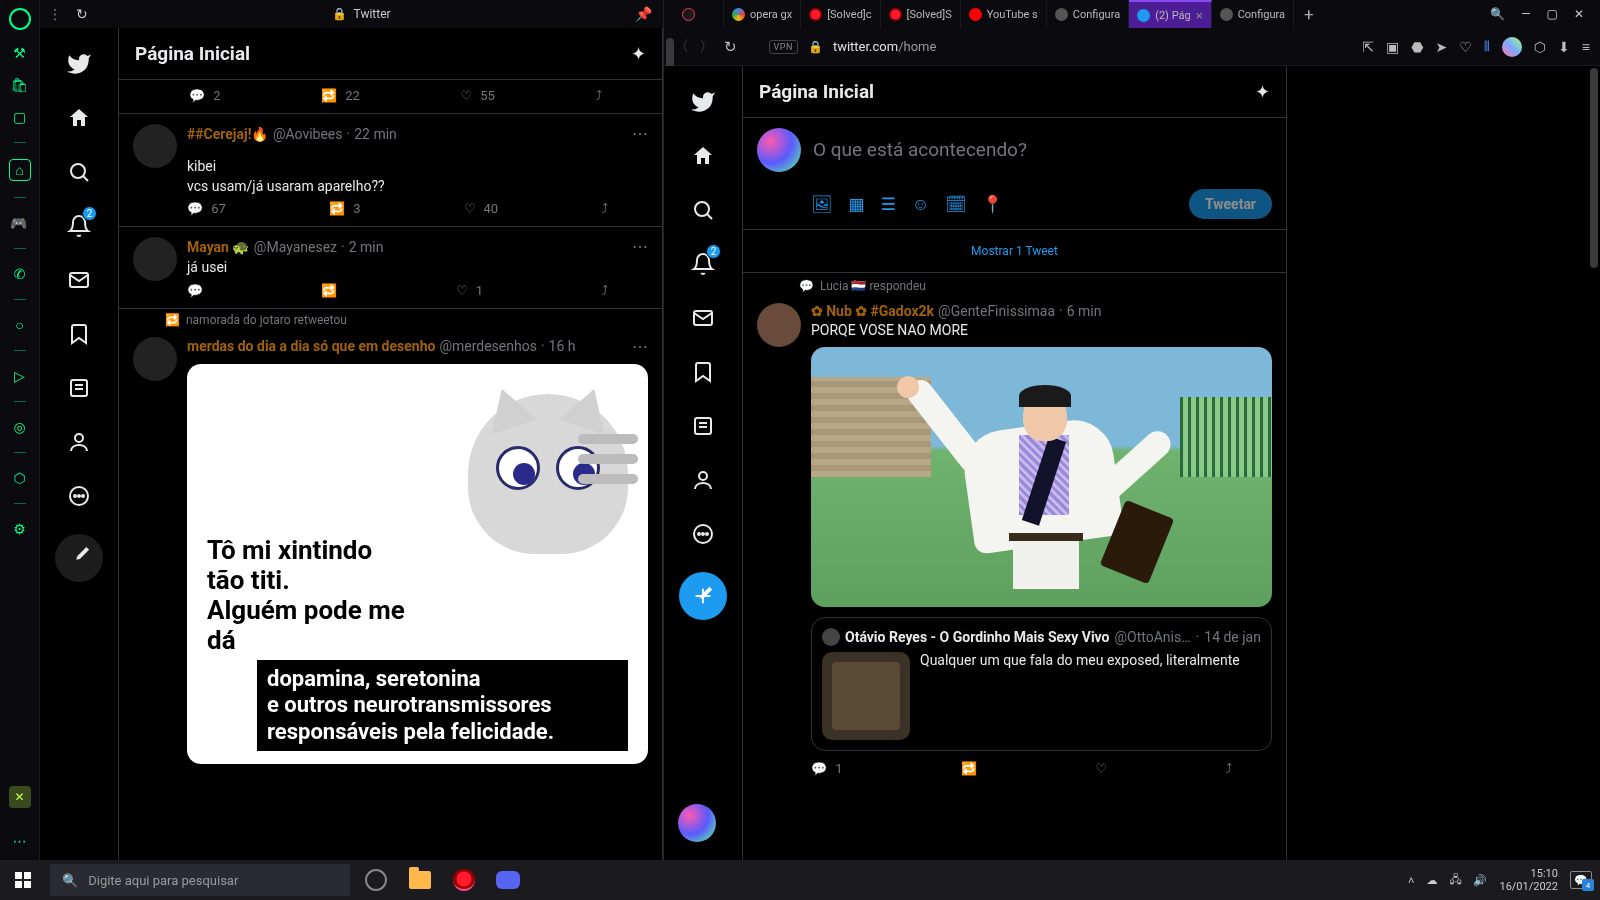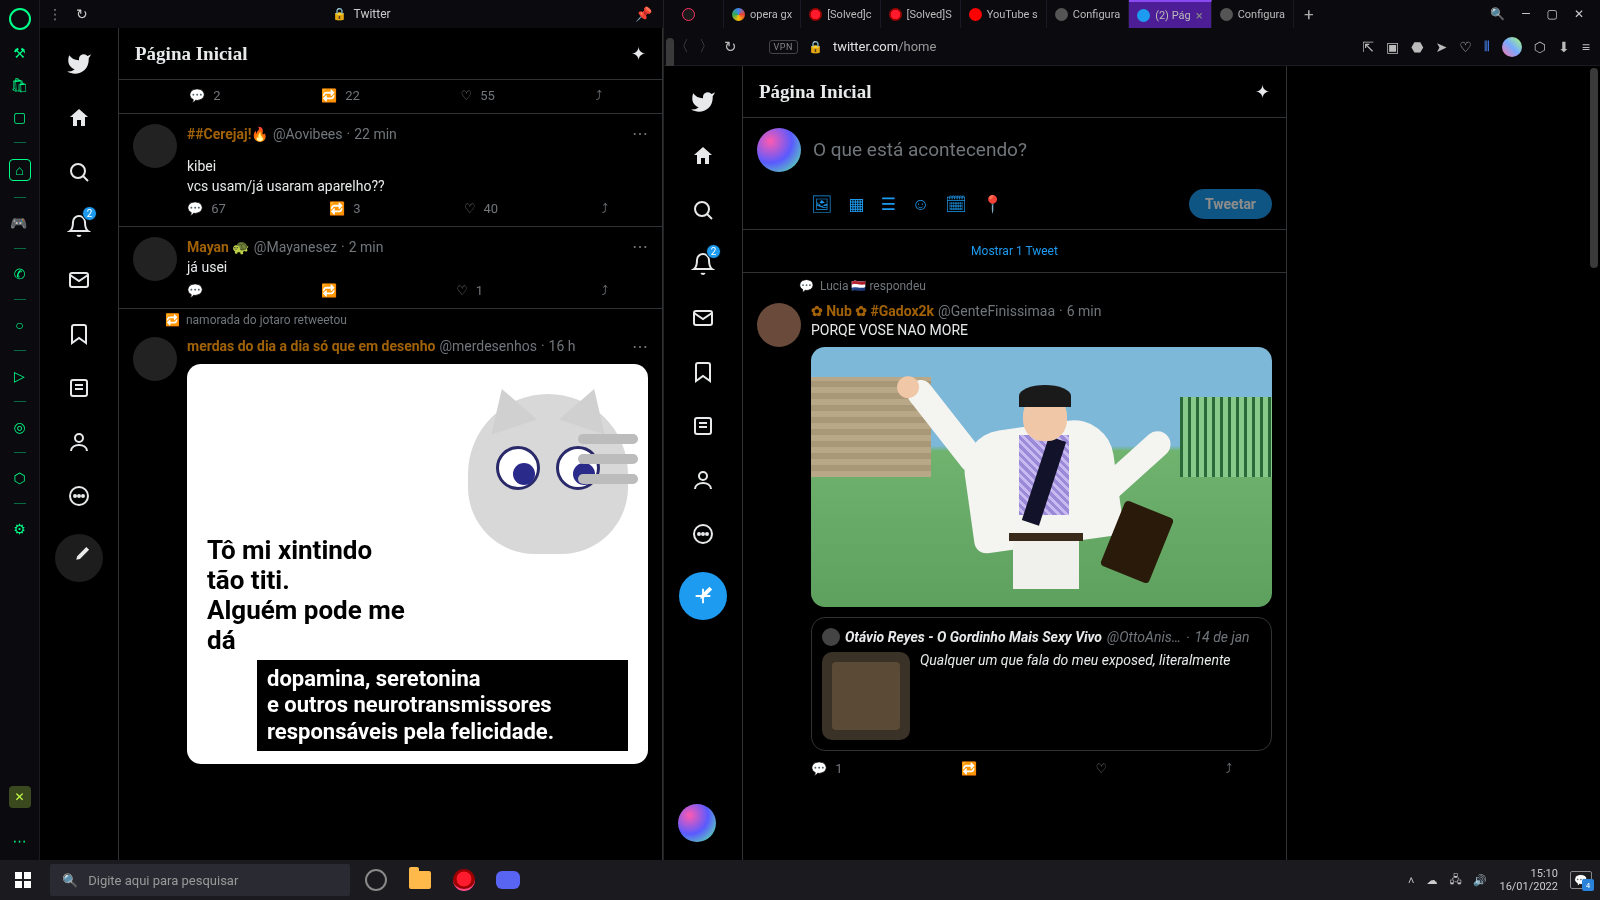--- a/index.html
+++ b/index.html
@@ -51,21 +51,21 @@
 .pane-left { position:absolute; left:40px; top:28px; width:624px; bottom:40px; background:#000; display:flex; border-right:1px solid #222; }
 .tw-sidebar { width:78px; display:flex; flex-direction:column; align-items:center; padding-top:12px; gap:6px;}
 .tw-sbicon { width:48px; height:48px; border-radius:50%; display:flex; align-items:center; justify-content:center; color:#e7e9ea; font-size:22px; cursor:pointer; position:relative;}
 .badge { position:absolute; top:4px; right:6px; background:#1d9bf0; color:#fff; font-size:10px; min-width:15px; height:15px; border-radius:8px; display:flex; align-items:center; justify-content:center; border:1px solid #000;}
 .compose-fab { width:48px; height:48px; border-radius:50%; background:#1d1d1d; display:flex; align-items:center; justify-content:center; margin-top:8px; cursor:pointer;}
 .compose-fab.blue{background:#1d9bf0;}
 .tw-feed { flex:1; border-left:1px solid #2f3336; border-right:1px solid #2f3336; overflow:hidden; position:relative;}
 .scrollbar-l { position:absolute; right:-12px; top:0; bottom:0; width:12px;}
 .scroll-thumb{position:absolute; right:1px; width:8px; background:#3a3a3a; border-radius:4px;}
 .feed-header { height:52px; display:flex; align-items:center; justify-content:space-between; padding:0 16px; border-bottom:1px solid #2f3336; backdrop-filter:blur(12px);}
-.feed-title { font-size:19px; font-weight:700;font-family:Liberation Serif, serif;}
+.feed-title { font-size:19px; font-weight:700;}
 .sparkle { font-size:18px; cursor:pointer;}
 .action-row { display:flex; justify-content:space-between; padding:8px 60px 10px 70px; color:#71767b; font-size:13px; border-bottom:1px solid #2f3336;}
 .action-item{display:flex; align-items:center; gap:8px; cursor:pointer;}
 .tweet { padding:10px 14px; border-bottom:1px solid #2f3336; display:flex; gap:10px;}
 .tweet-ctx { padding:4px 14px 0 46px; color:#71767b; font-size:12px; display:flex; align-items:center; gap:6px;}
 .avatar { width:44px; height:44px; border-radius:50%; background:#222; flex-shrink:0;}
 .tweet-body { flex:1; min-width:0;}
 .tweet-head { display:flex; align-items:center; gap:4px; color:#71767b;}
 .tweet-head .name{color:#a16207; font-weight:700;}
 .tweet-head .more{margin-left:auto; cursor:pointer; font-size:16px;}
@@ -105,21 +105,21 @@
 .shirt{position:absolute;left:92px;top:70px;width:50px;height:80px;background:repeating-linear-gradient(45deg,#9a8ad8,#9a8ad8 3px,#c8baf0 3px,#c8baf0 6px);}
 .tie{position:absolute;left:108px;top:72px;width:18px;height:88px;background:#12122a;transform:rotate(18deg);}
 .head{position:absolute;left:96px;top:28px;width:44px;height:48px;background:#f0c8a8;border-radius:48% 48% 44% 44%;}
 .hair{position:absolute;left:92px;top:20px;width:52px;height:22px;background:#1a1a1a;border-radius:50% 50% 0 0;}
 .arm-l{position:absolute;left:6px;top:6px;width:26px;height:110px;background:#f4f4f0;border-radius:14px;transform:rotate(-38deg);}
 .arm-r{position:absolute;right:14px;top:54px;width:26px;height:100px;background:#f4f4f0;border-radius:14px;transform:rotate(48deg);}
 .hand-l{position:absolute;left:-4px;top:-10px;width:22px;height:22px;background:#f0c8a8;border-radius:50%;}
 .case{position:absolute;right:-6px;bottom:18px;width:52px;height:70px;background:#2a1a0a;border-radius:4px;transform:rotate(22deg);}
 .pants{position:absolute;left:86px;top:170px;width:66px;height:54px;background:#f0f0ec;}
 .belt{position:absolute;left:82px;top:168px;width:74px;height:8px;background:#3a2a1a;}
-.quote-box{border:1px solid #2f3336;border-radius:14px;margin-top:10px;padding:10px;display:flex;flex-direction:column;gap:6px;font-style:italic;}
+.quote-box{border:1px solid #2f3336;border-radius:14px;margin-top:10px;padding:10px;display:flex;flex-direction:column;gap:6px;}
 .quote-head{display:flex;align-items:center;gap:5px;font-size:14px;}
 .mini-av{width:18px;height:18px;border-radius:50%;background:#444;}
 .quote-body{display:flex;gap:10px;}
 .quote-thumb{width:88px;height:88px;border-radius:10px;background:#3a3226;position:relative;overflow:hidden;flex-shrink:0;}
 .quote-thumb::after{content:"";position:absolute;inset:10px;background:#5a4a36;border-radius:4px;}
 .sidebar-avatar{position:absolute;bottom:18px;left:14px;width:38px;height:38px;border-radius:50%;background:radial-gradient(circle at 30% 30%,#ff5ab0,#5a5aff,#5aff9a);} 
 
 
 .taskbar { position:absolute; left:0; right:0; bottom:0; height:40px; background:#1a1a1f; display:flex; align-items:center; }
 .win-start{width:46px;height:40px;display:flex;align-items:center;justify-content:center;color:#fff;font-size:16px;cursor:pointer;}

